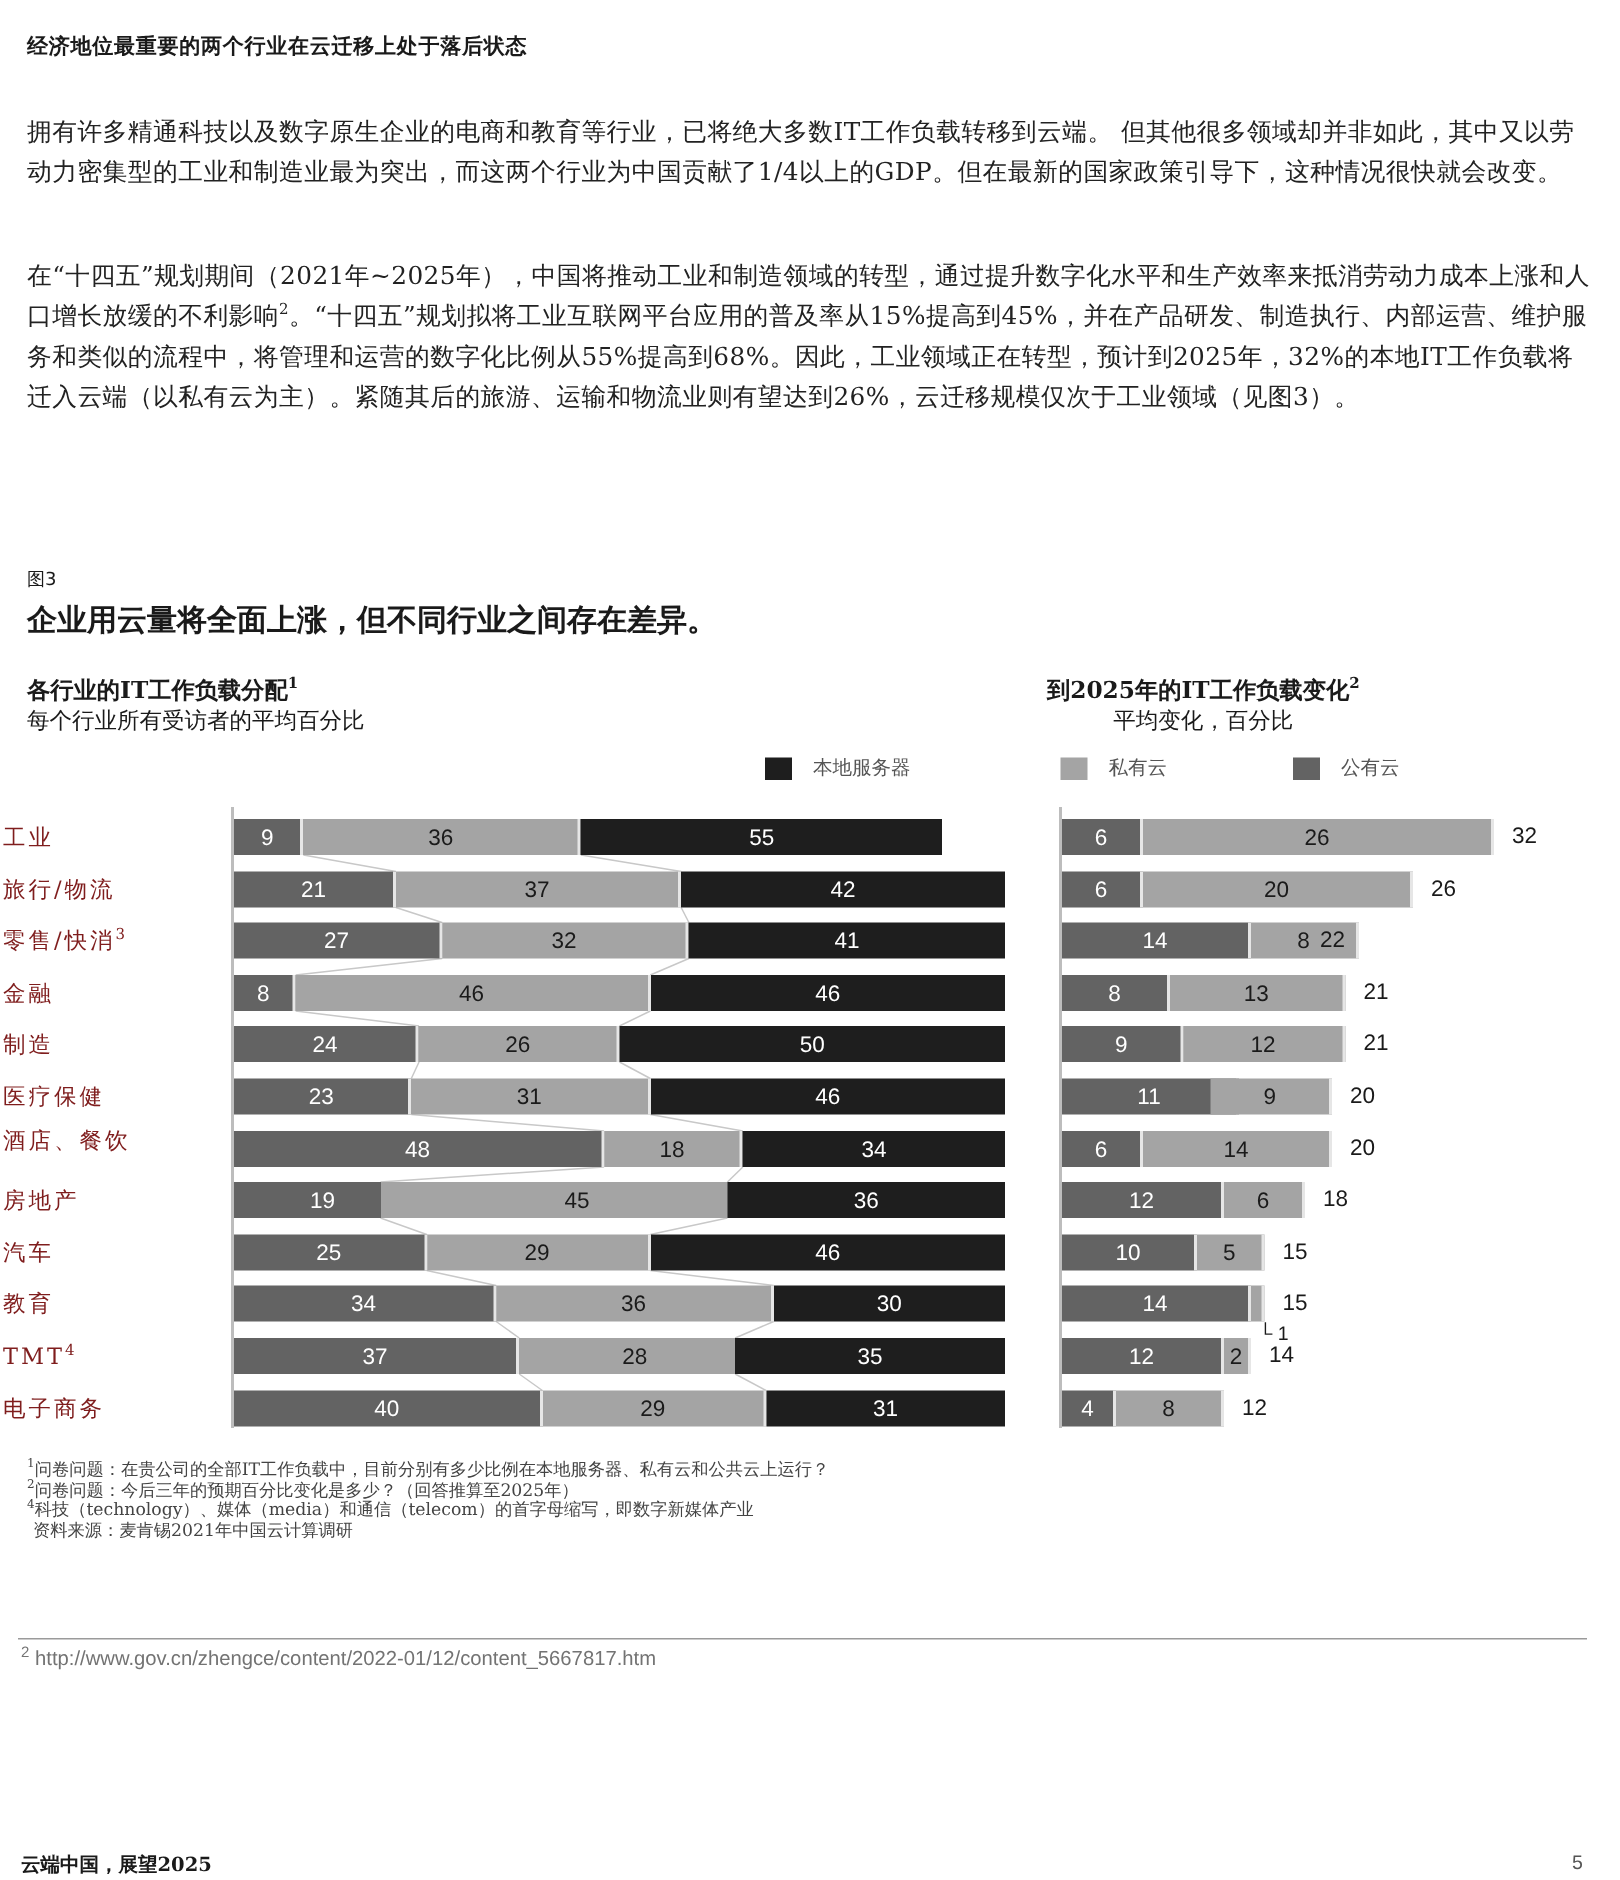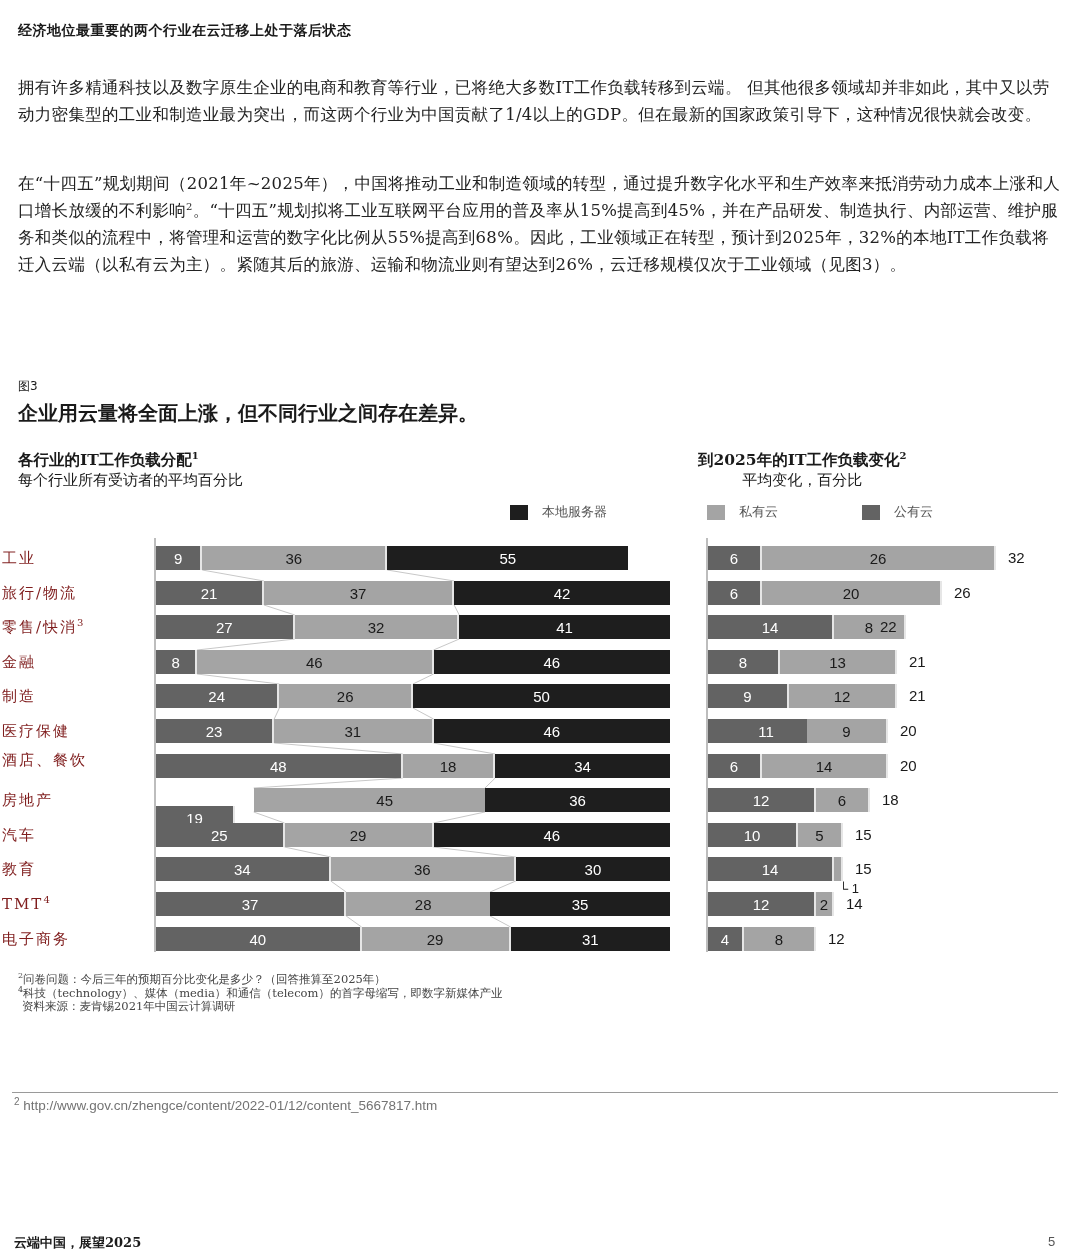--- a/index.html
+++ b/index.html
@@ -116,21 +116,21 @@
     <div class="seg onp" style="left: 413px; top: 684px; width: 257px;">50</div>
     <div class="abs rowlabel" style="left: 2px; top: 722px;">医疗保健</div>
     <div class="seg pub" style="left: 156px; top: 719px; width: 118.22px;">23</div>
     <div class="seg priv" style="left: 274.22px; top: 719px; width: 159.34px;">31</div>
     <div class="seg onp" style="left: 433.56px; top: 719px; width: 236.44px;">46</div>
     <div class="abs rowlabel" style="left: 2px; top: 751px;">酒店、餐饮</div>
     <div class="seg pub" style="left: 156px; top: 754px; width: 246.72px;">48</div>
     <div class="seg priv" style="left: 402.72px; top: 754px; width: 92.52px;">18</div>
     <div class="seg onp" style="left: 495.24px; top: 754px; width: 174.76px;">34</div>
     <div class="abs rowlabel" style="left: 2px; top: 791px;">房地产</div>
-    <div class="seg pub" style="left: 156px; top: 788px; width: 79px; margin-top: 18px;">19</div>
+    <div class="seg pub" style="left: 156px; top: 788px; width: 120px;">19</div>
     <div class="seg priv" style="left: 253.66px; top: 788px; width: 264px;">45</div>
     <div class="seg onp" style="left: 484.96px; top: 788px; width: 185.04px;">36</div>
     <div class="abs rowlabel" style="left: 2px; top: 826px;">汽车</div>
     <div class="seg pub" style="left: 156px; top: 823px; width: 128.5px;">25</div>
     <div class="seg priv" style="left: 284.5px; top: 823px; width: 149.06px;">29</div>
     <div class="seg onp" style="left: 433.56px; top: 823px; width: 236.44px;">46</div>
     <div class="abs rowlabel" style="left: 2px; top: 860px;">教育</div>
     <div class="seg pub" style="left: 156px; top: 857px; width: 174.76px;">34</div>
     <div class="seg priv" style="left: 330.76px; top: 857px; width: 185.04px;">36</div>
     <div class="seg onp" style="left: 515.8px; top: 857px; width: 154.2px;">30</div>
@@ -177,20 +177,21 @@
     <div class="abs total" style="left: 839px; top: 881px; font-size: 13px;">└ 1</div>
     <div class="seg pub" style="left: 708px; top: 892px; width: 108px;">12</div>
     <div class="seg priv" style="left: 816px; top: 892px; width: 18px;">2</div>
     <div class="abs total" style="left: 846px; top: 895px;">14</div>
     <div class="seg pub" style="left: 708px; top: 927px; width: 36px;">4</div>
     <div class="seg priv" style="left: 744px; top: 927px; width: 72px;">8</div>
     <div class="abs total" style="left: 828px; top: 930px;">12</div>
   </div>
 
 <div class="abs foot" id="footnotes">
+    <div><sup style="font-size: 8px;">1</sup>问卷问题：在贵公司的全部IT工作负载中，目前分别有多少比例在本地服务器、私有云和公共云上运行？</div>
     <div><sup style="font-size: 8px;">2</sup>问卷问题：今后三年的预期百分比变化是多少？（回答推算至2025年）</div>
     <div><sup style="font-size: 8px;">4</sup>科技（technology）、媒体（media）和通信（telecom）的首字母缩写，即数字新媒体产业</div>
     <div style="padding-left: 4px;">资料来源：麦肯锡2021年中国云计算调研</div>
   </div>
 
 <div class="abs rule"></div>
 <div class="abs url"><sup>2</sup> <span>http://www.gov.cn/zhengce/content/2022-01/12/content_5667817.htm</span></div>
 
 <div class="abs footer-left">云端中国，展望2025</div>
 <div class="abs footer-right">5</div>

